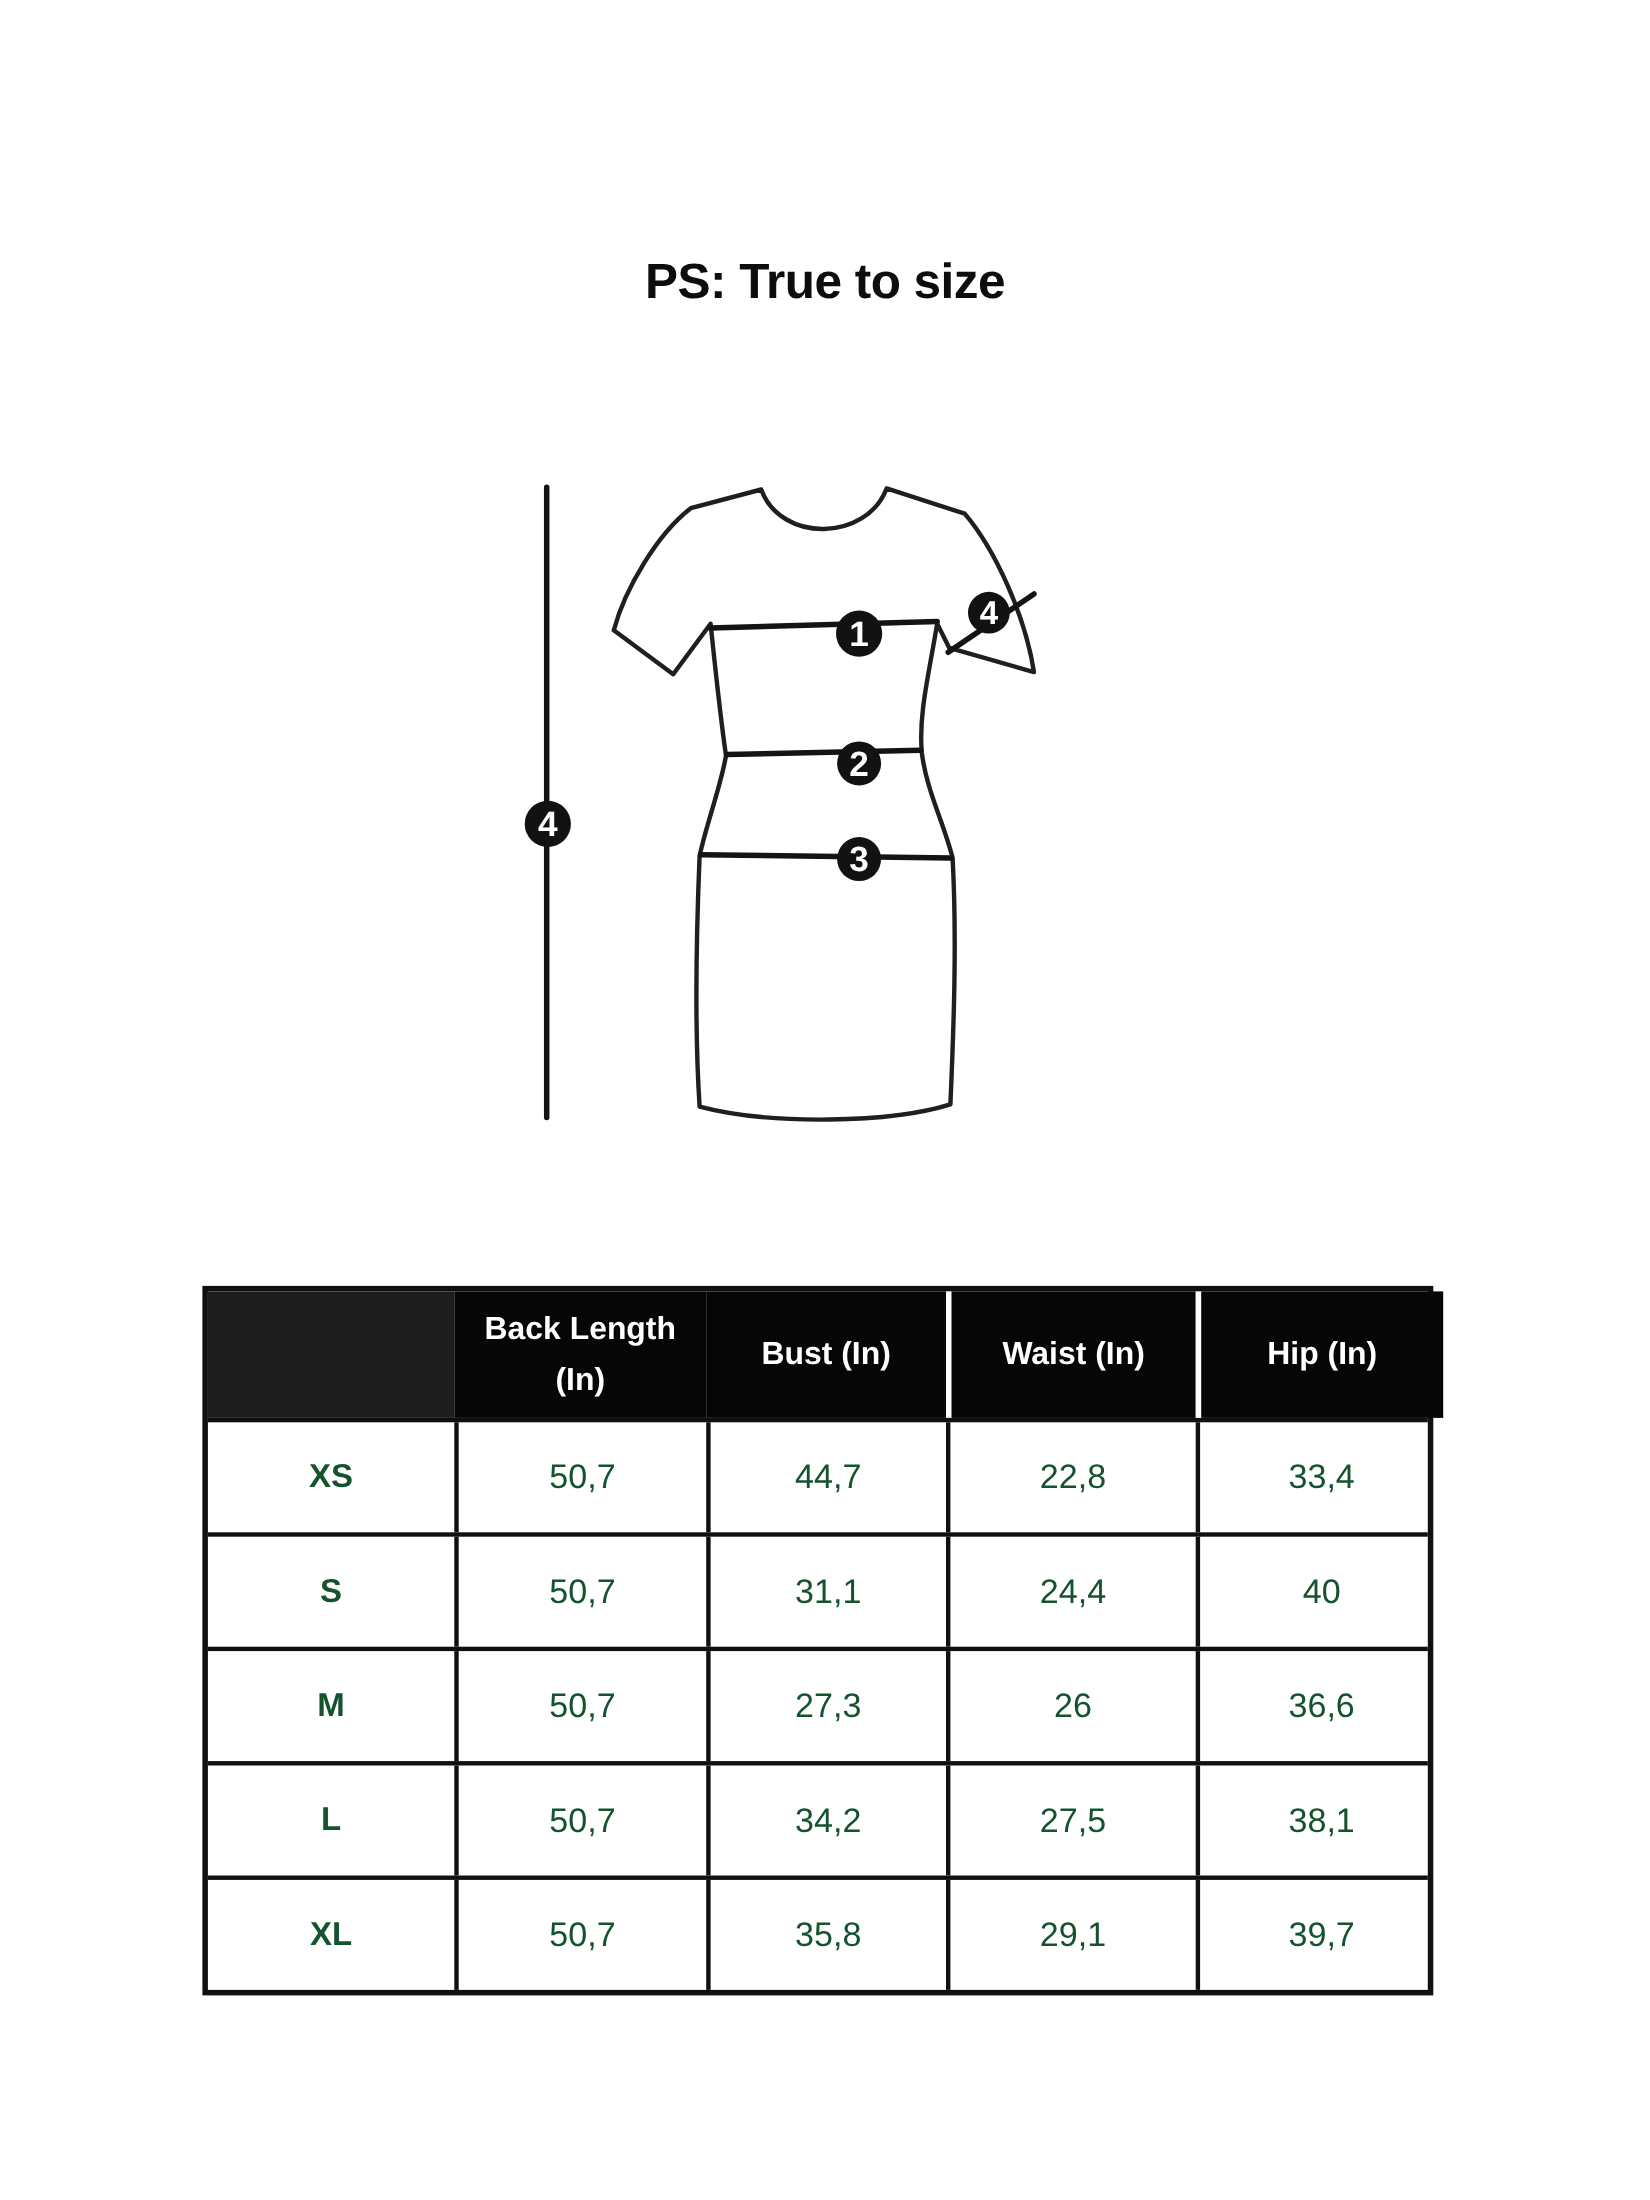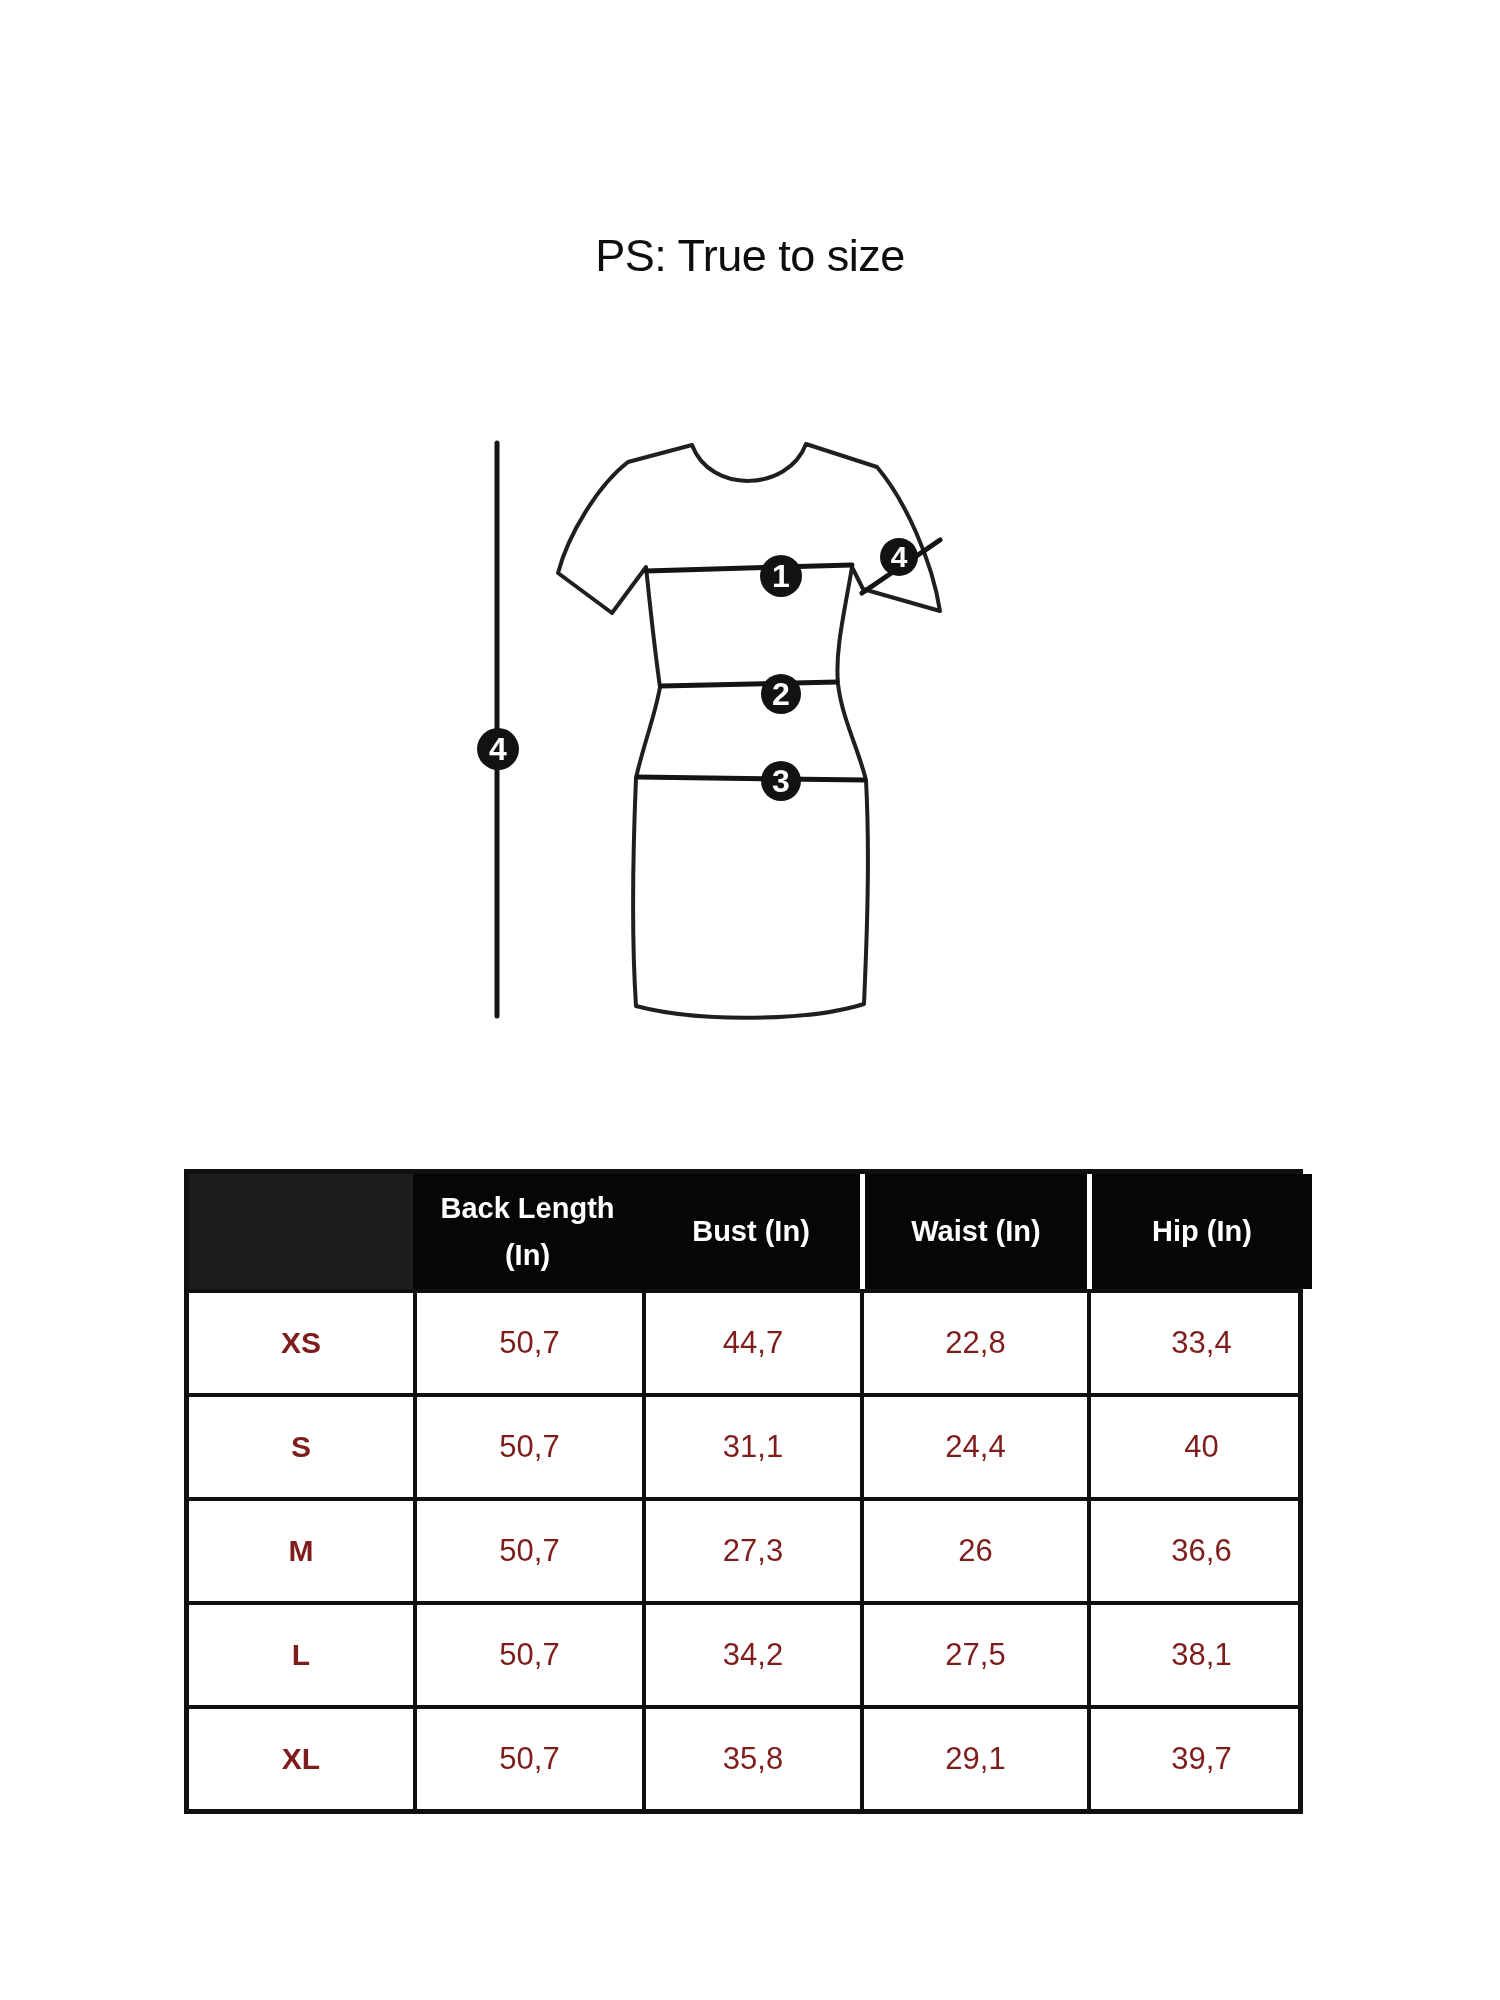--- a/index.html
+++ b/index.html
@@ -12,21 +12,21 @@
     font-family:"Liberation Sans", sans-serif;
     color:#1a1a1a;
   }
   .title{
     position:absolute;
     left:0; top:230px;
     width:1500px;
     margin:0;
     text-align:center;
     font-size:45px;
-    font-weight:400;
+    font-weight:700;
     letter-spacing:-0.5px;
     color:#0d0d0d;
   }
   .diagram{
     position:absolute;
     left:420px; top:420px;
     width:560px; height:620px;
   }
   .diagram .outline{
     fill:#ffffff;
@@ -82,21 +82,21 @@
     height:104px;
     box-sizing:border-box;
     border-top:4px solid #101010;
   }
   .cell{
     display:flex;
     align-items:center;
     justify-content:center;
     font-size:31px;
     font-weight:400;
-    color:#7f1d1d;
+    color:#14532d;
     box-sizing:border-box;
   }
   .cell + .cell{ border-left:4px solid #101010; }
   .size-cell{ font-weight:700; font-size:30px; }
 </style>
 </head>
 <body>
 
 <div class="page">
 

